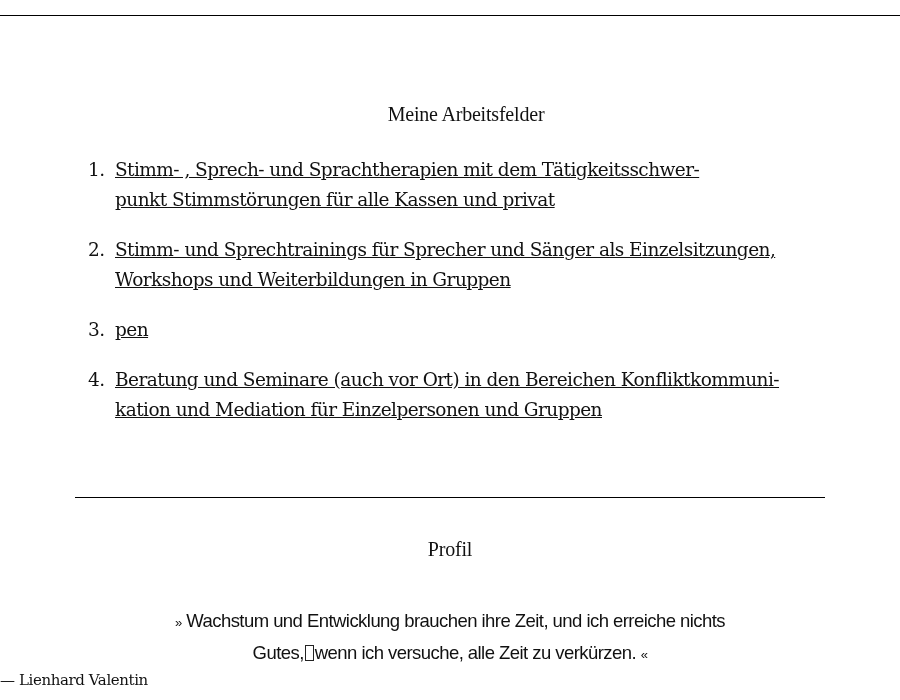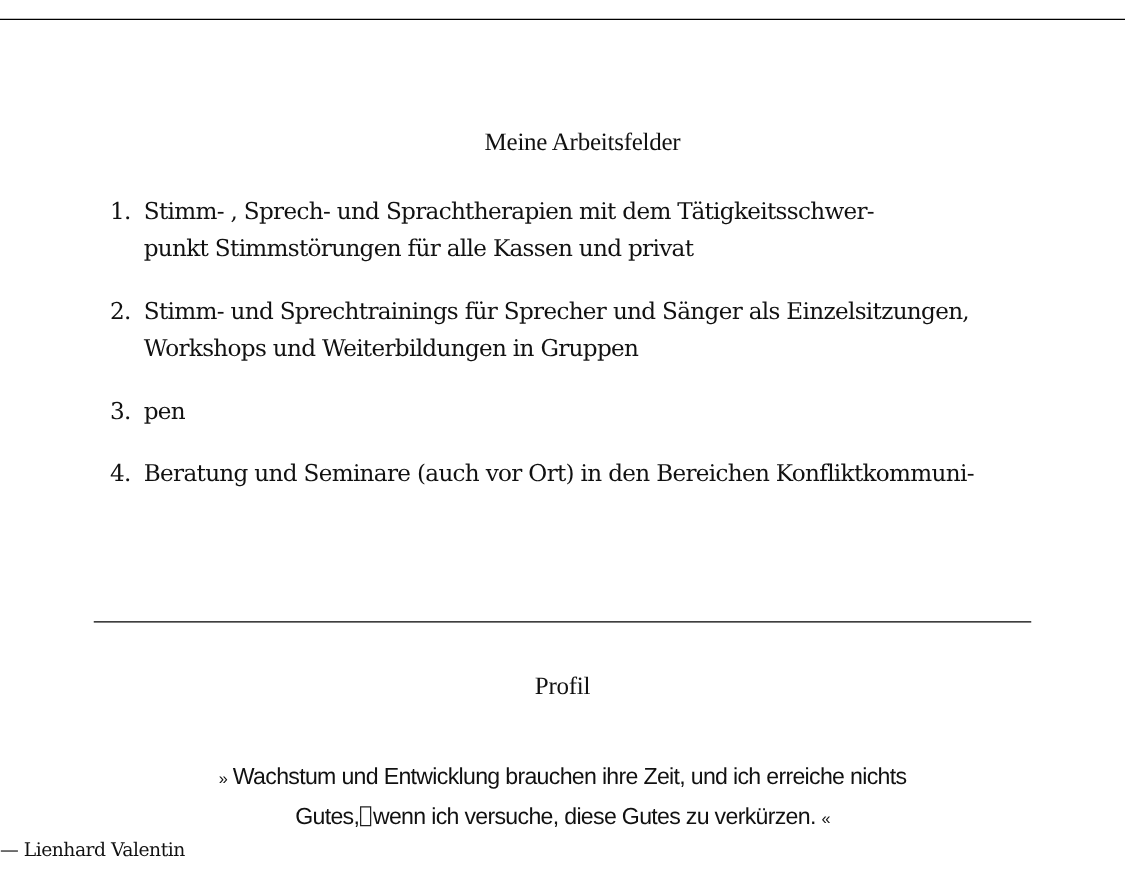--- a/index.html
+++ b/index.html
@@ -51,21 +51,21 @@
   .work-item {
     position: relative;
     padding-left: 40px;
     margin-bottom: 20px;
   }
   .work-item .num {
     position: absolute;
     left: 13px;
     top: 0;
   }
-  .work-item .line { display: block; white-space: nowrap; }
+  .work-item .line { display: block; white-space: nowrap; text-decoration: underline; }
 
   .divider {
     position: absolute;
     left: 75px;
     top: 497px;
     width: 750px;
     height: 0;
     border-top: 1.5px solid #000;
   }
 
@@ -120,25 +120,26 @@
     <span class="line">Stimm- und Sprechtrainings für Sprecher und Sänger als Einzelsitzungen,</span>
     <span class="line">Workshops und Weiterbildungen in Gruppen</span>
   </li>
   <li class="work-item">
     <span class="num">3.</span>
     <span class="line">pen</span>
   </li>
   <li class="work-item">
     <span class="num">4.</span>
     <span class="line">Beratung und Seminare (auch vor Ort) in den Bereichen Konfliktkommuni-</span>
+    <span class="line">kation und Mediation für Einzelpersonen und Gruppen</span>
   </li>
 </ol>
 
 <div class="divider"></div>
 
 <h2 class="section-title" id="title-profil" style="margin:0;font-weight:normal;">Profil</h2>
 
 <blockquote class="quote" style="margin:0;">
   <span class="line"><span class="guillemet">»</span><span> Wachstum und Entwicklung brauchen ihre Zeit, und ich erreiche nichts</span></span>
-  <span class="line"><span>Gutes,</span><span class="tofu"></span><span>wenn ich versuche, diese Gutes zu verkürzen. </span><span class="guillemet">«</span></span>
+  <span class="line"><span>Gutes,</span><span class="tofu"></span><span>wenn ich versuche, alle Zeit zu verkürzen. </span><span class="guillemet">«</span></span>
 </blockquote>
 
 <div class="attribution">— Lienhard Valentin</div>
 
 </body></html>

